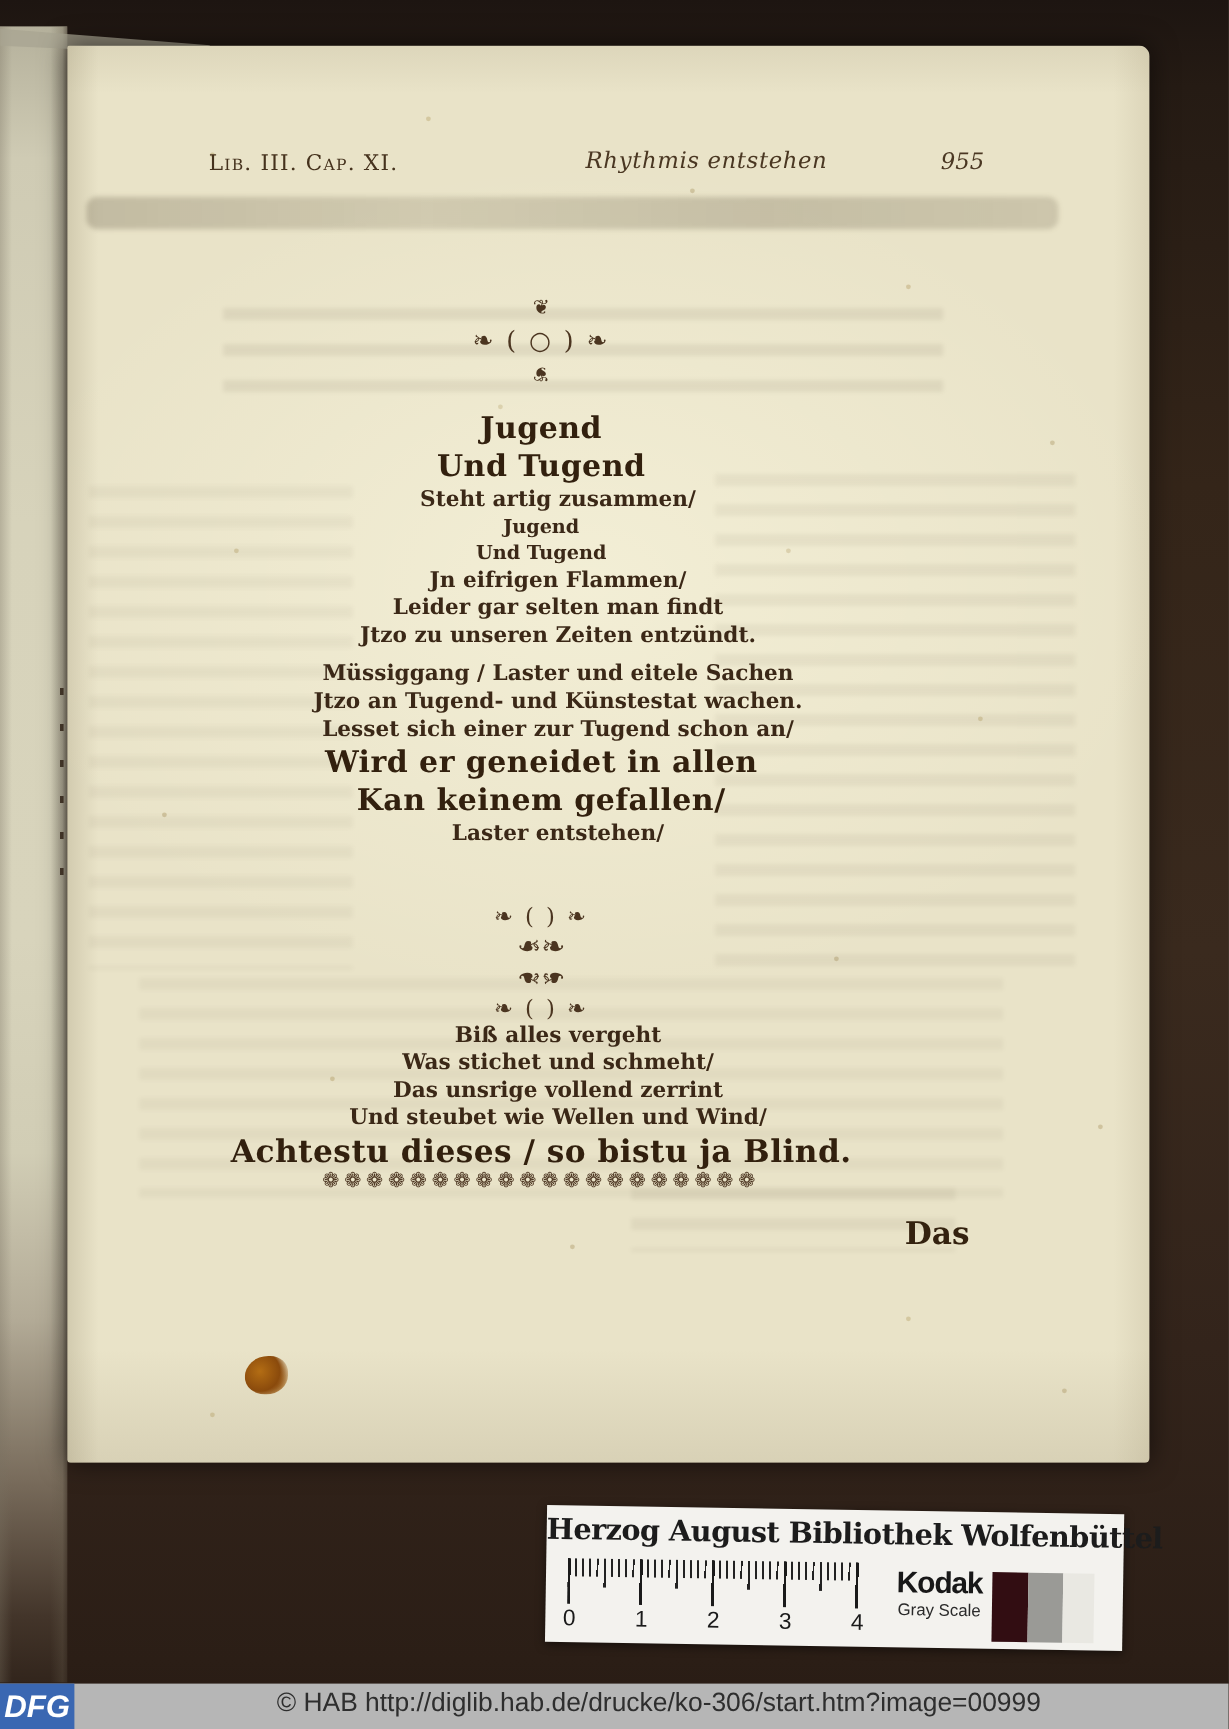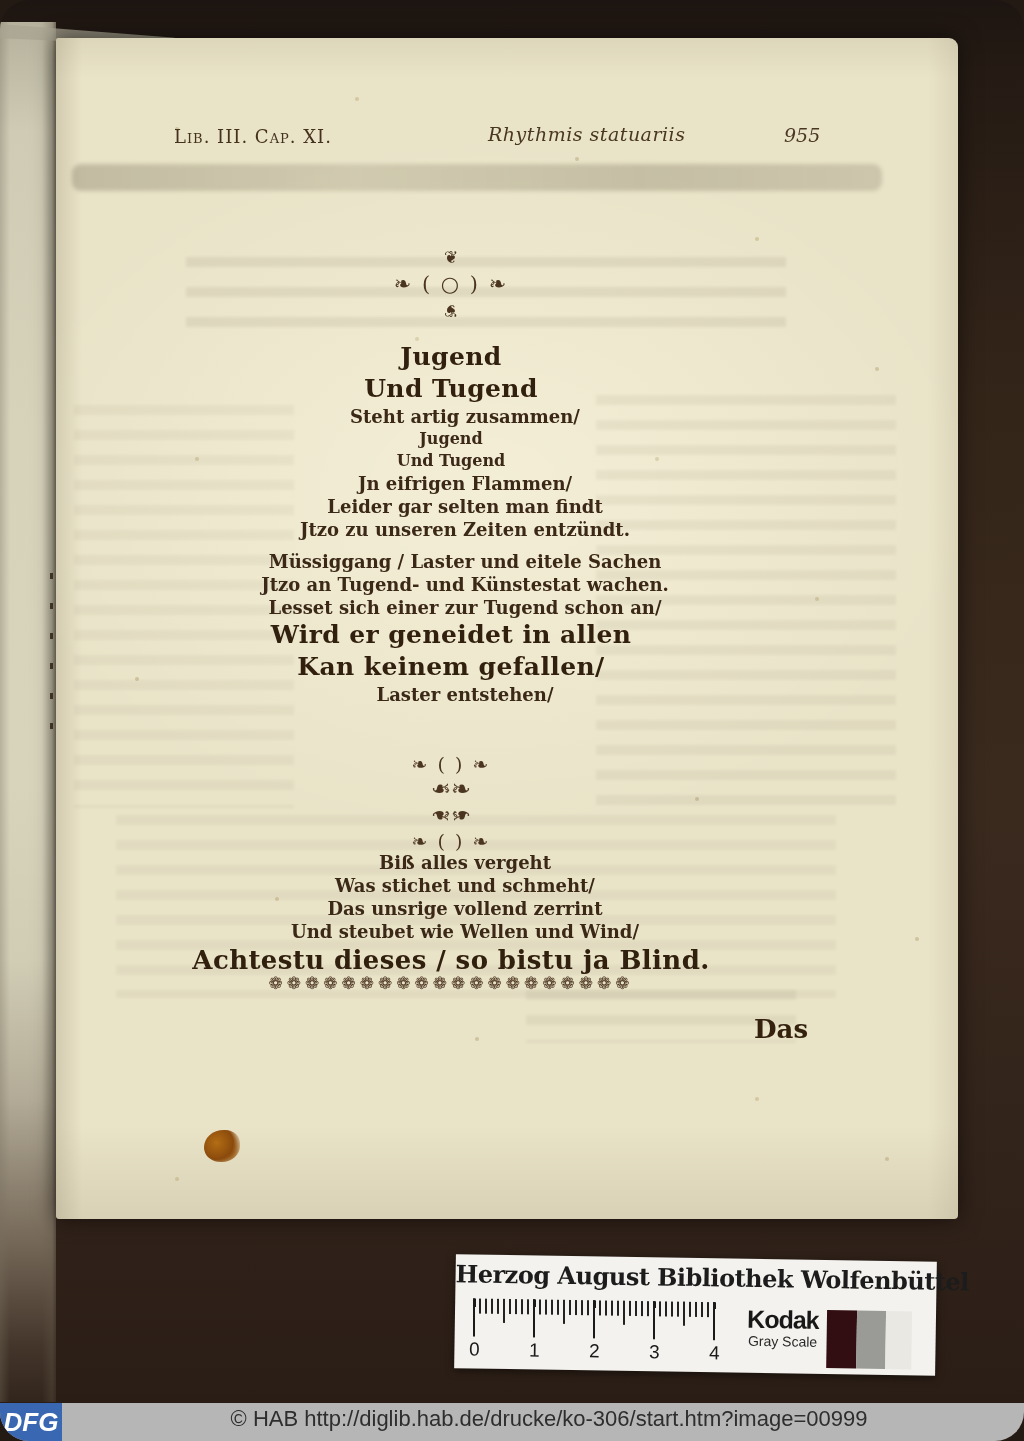--- a/index.html
+++ b/index.html
@@ -1,18 +1,18 @@
 <!DOCTYPE html>
 <html><head>
 <meta charset="utf-8">
 <style>
   html,body{margin:0;padding:0;}
   body{width:1024px;height:1441px;overflow:hidden;background:#241a14;font-family:"DejaVu Serif",serif;}
   .screen{position:relative;width:1024px;height:1441px;overflow:hidden;
-    background:linear-gradient(180deg,#1d1511 0%,#251b14 5%,#342519 28%,#3a2a1e 55%,#33241b 78%,#2b1e16 96%,#281b14 100%);border-radius:29px;}
+    background:linear-gradient(180deg,#1d1511 0%,#251b14 5%,#342519 28%,#3a2a1e 55%,#33241b 78%,#2b1e16 96%,#281b14 100%);}
   
   .left-strip{position:absolute;left:0;top:22px;width:56px;height:1380px;
     background:
       linear-gradient(90deg,rgba(120,112,96,.35) 0,rgba(0,0,0,0) 10px,rgba(0,0,0,0) 42px,rgba(100,90,74,.30) 52px,rgba(60,48,38,.55) 56px),
       linear-gradient(180deg,#b5b19c 0%,#cfcbb4 8%,#d7d3bb 30%,#d8d4bc 55%,#d1cdb5 68%,#b3ab97 78%,#776a5a 88%,#43352a 96%,#32251c 100%);}
   .corner-wedge{position:absolute;left:0;top:20px;width:175px;height:26px;background:#a9a592;opacity:.75;
     clip-path:polygon(0 15%,100% 68%,100% 100%,0 70%);filter:blur(1px);}
   
   .page{position:absolute;left:56px;top:38px;width:902px;height:1181px;background:#e9e3c8;
     border-radius:2px 9px 4px 3px;box-shadow:0 0 22px rgba(0,0,0,.55);
@@ -102,21 +102,21 @@
     <div class="gutter-marks"></div>
 
     <div class="smudge-band"></div>
     <div class="ghost" style="left:130px;top:212px;width:600px;height:92px;opacity:.10;background-size:100% 30px;"></div>
     <div class="ghost" style="left:540px;top:350px;width:300px;height:420px;opacity:.07;"></div>
     <div class="ghost" style="left:18px;top:360px;width:220px;height:410px;opacity:.06;"></div>
     <div class="ghost" style="left:60px;top:770px;width:720px;height:190px;opacity:.06;"></div>
     <div class="ghost" style="left:470px;top:945px;width:270px;height:60px;opacity:.08;"></div>
 
     <span class="hdr hdr-left">Lib. III. Cap. XI.</span>
-    <span class="hdr hdr-center">Rhythmis statuariis</span>
+    <span class="hdr hdr-center">Rhythmis entstehen</span>
     <span class="hdr hdr-num">955</span>
 
 
     <div class="colblock cluster">
       <div class="orn row1">❦</div>
       <div class="orn row2">❧ ( ○ ) ❧</div>
       <div class="orn row3"><span class="flip-v">❦</span></div>
     </div>
 
     <div class="colblock frk" style="top:303px;">

